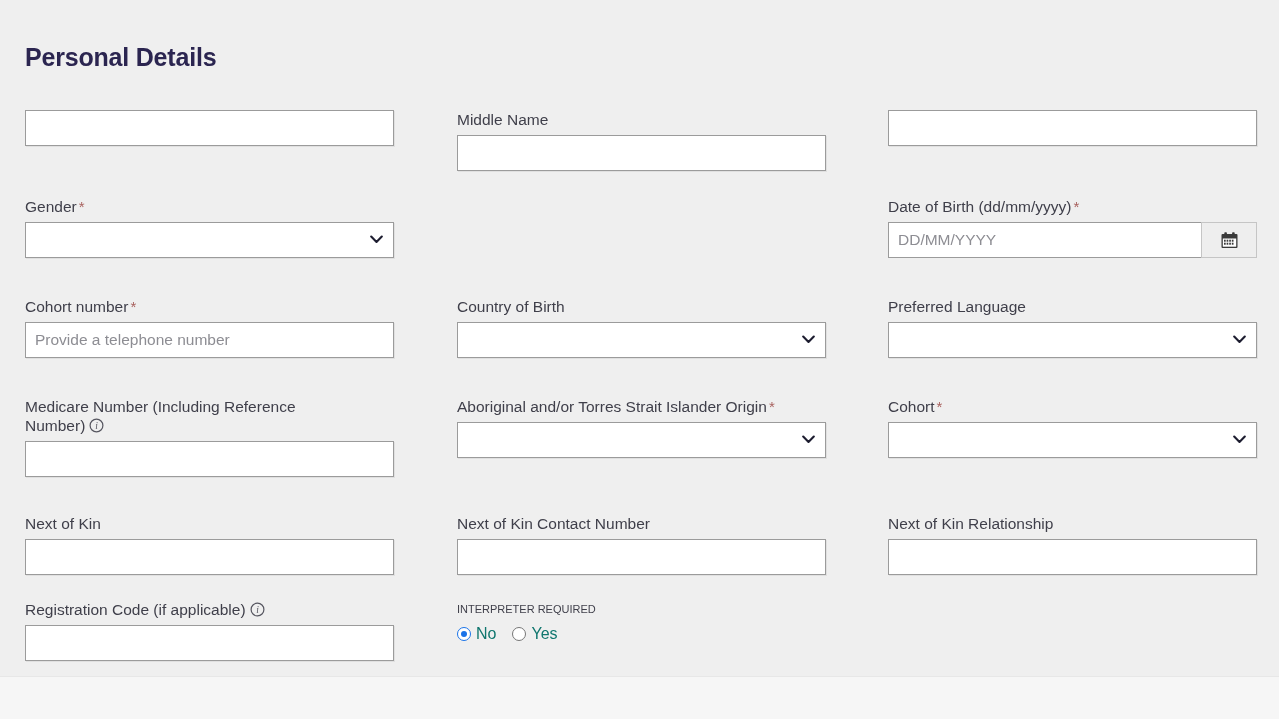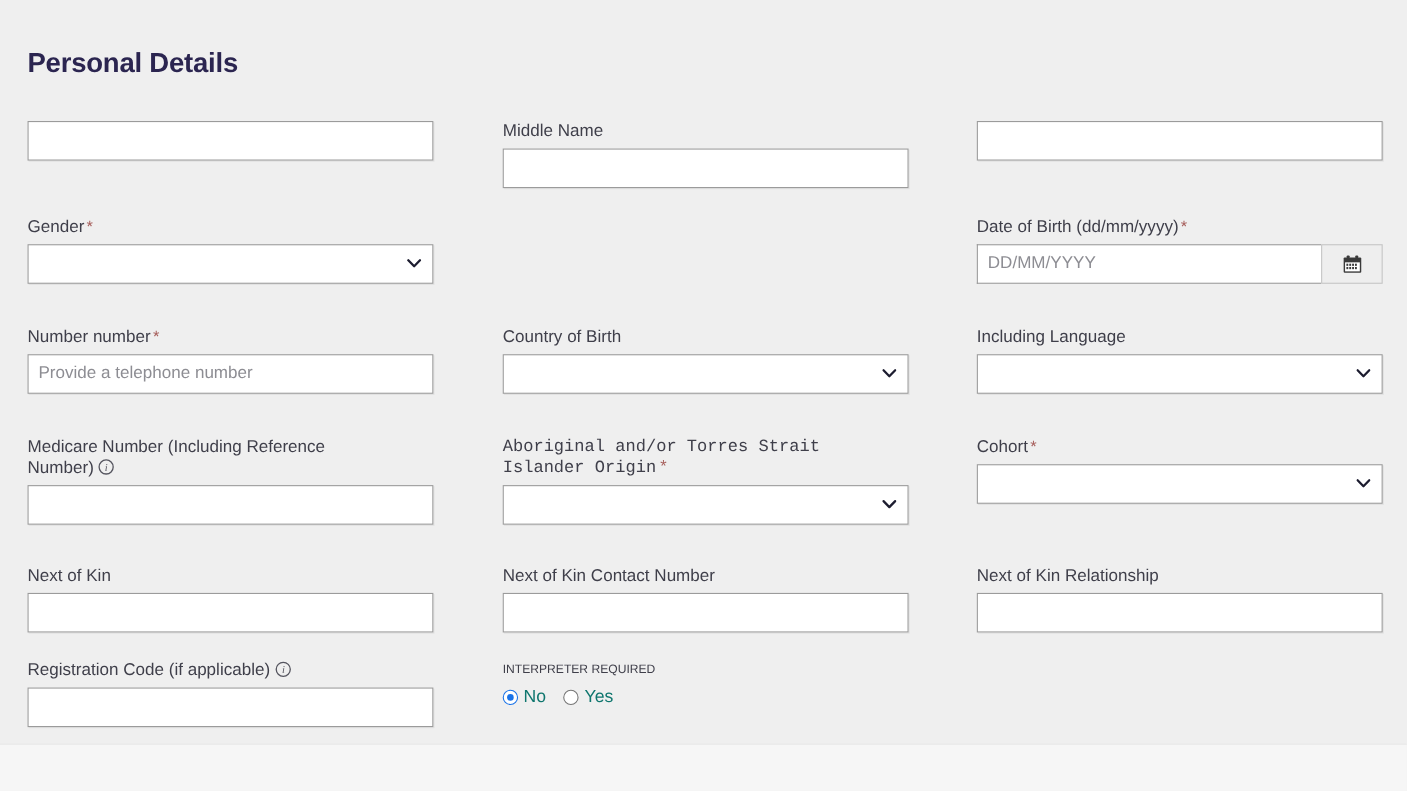--- a/index.html
+++ b/index.html
@@ -244,42 +244,42 @@
                 <rect x="11.8" y="11.7" width="1.7" height="2.0"></rect>
               </g>
             </svg>
           </span>
         </button>
       </div>
     </div>
 
     <div class="field col1" style="top:297px;">
       <label class="flabel">
-        <span>Number number</span><span class="req">*</span>
+        <span>Cohort number</span><span class="req">*</span>
       </label>
       <input class="input-box" type="text" value="" placeholder="Provide a telephone number" style="">
     </div>
 
     <div class="field col2" style="top:297px;">
       <label class="flabel">
         <span>Country of Birth</span><span class="req"></span>
       </label>
       <div class="select-wrap">
         <select class="select-box"><option></option></select>
         <span class="chev">
           <svg width="13" height="9" viewBox="0 0 13 9">
               <path d="M1.2 1.6 L6.5 7 L11.8 1.6" stroke="#1d1d30" stroke-width="2.1" fill="none" stroke-linecap="round" stroke-linejoin="round"></path>
             </svg>
         </span>
       </div>
     </div>
 
     <div class="field col3" style="top:297px;">
       <label class="flabel">
-        <span>Including Language</span><span class="req"></span>
+        <span>Preferred Language</span><span class="req"></span>
       </label>
       <div class="select-wrap">
         <select class="select-box"><option></option></select>
         <span class="chev">
           <svg width="13" height="9" viewBox="0 0 13 9">
               <path d="M1.2 1.6 L6.5 7 L11.8 1.6" stroke="#1d1d30" stroke-width="2.1" fill="none" stroke-linecap="round" stroke-linejoin="round"></path>
             </svg>
         </span>
       </div>
     </div>
@@ -290,21 +290,21 @@
           <svg width="15" height="15" viewBox="0 0 15 15">
             <circle cx="7.5" cy="7.5" r="6.4" fill="none" stroke="#55555f" stroke-width="1.2"></circle>
             <text x="7.6" y="11.2" font-family="Liberation Serif, serif" font-size="9.5" font-style="italic" fill="#55555f" text-anchor="middle">i</text>
           </svg>
         </span>
       </label>
       <input class="input-box" style="margin-top: 3px;" type="text" value="" placeholder="">
     </div>
 
     <div class="field col2" style="top:397px;">
-      <label class="flabel" style="width:369px;font-family:Liberation Mono, monospace;">
+      <label class="flabel" style="width:369px;">
         <span>Aboriginal and/or Torres Strait Islander Origin</span><span class="req">*</span>
       </label>
       <div class="select-wrap" style="margin-top:3px;">
         <select class="select-box"><option></option></select>
         <span class="chev">
           <svg width="13" height="9" viewBox="0 0 13 9">
               <path d="M1.2 1.6 L6.5 7 L11.8 1.6" stroke="#1d1d30" stroke-width="2.1" fill="none" stroke-linecap="round" stroke-linejoin="round"></path>
             </svg>
         </span>
       </div>

